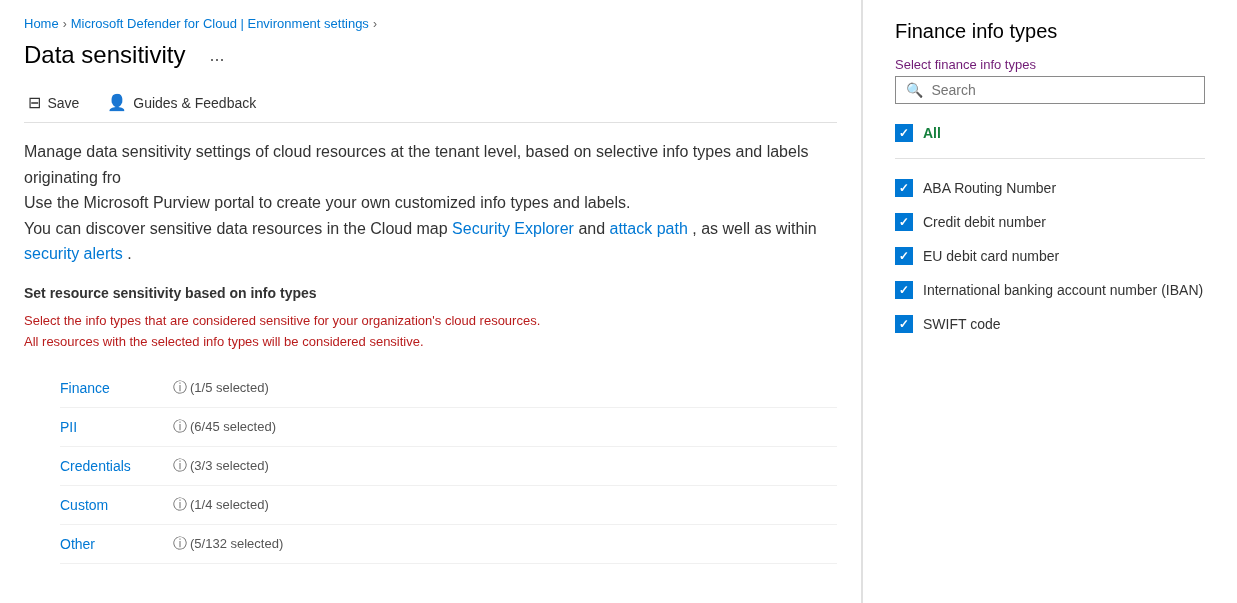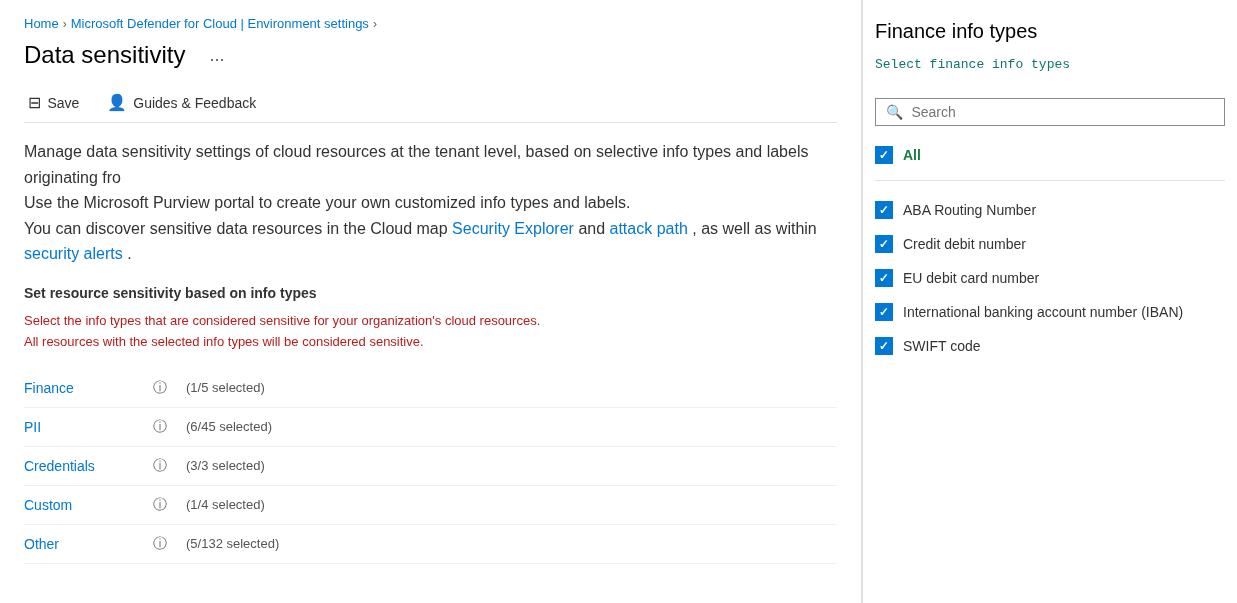--- a/index.html
+++ b/index.html
@@ -69,59 +69,58 @@
     
     .sub-description { font-size: 13px; line-height: 1.6; color: #b91c1c; margin-bottom: 16px; }
 
     
     .category-list { display: flex; flex-direction: column; gap: 0; }
     .category-row {
       display: flex;
       align-items: center;
       padding: 10px 0;
       border-bottom: 1px solid #f0f0f0;
-      gap: 16px;
+      margin-left: 36px;
     }
     .category-name {
       width: 110px;
       color: #0078d4;
       cursor: pointer;
       font-size: 14px;
       text-decoration: none;
     }
     .info-icon {
       color: #666;
       font-size: 14px;
       cursor: pointer;
       width: 20px;
       text-align: center;
     }
     .category-count { font-size: 13px; color: #555; }
 
     
     .right-panel {
       width: 375px;
-      padding: 20px 12px;
+      padding: 20px 32px;
       background: #fff;
       overflow-y: auto;
       border-left: 1px solid #e0e0e0;
     }
 
     .panel-title {
       font-size: 20px;
       font-weight: 400;
       margin-bottom: 14px;
       color: #000;
     }
 
     .panel-subtitle {
       font-size: 13px;
-      color: #0f766e;
-      margin-bottom: 26px;
-      font-family: Liberation Mono, monospace;
+      color: #701a75;
+      margin-bottom: 4px;
     }
 
     
     .search-box {
       display: flex;
       align-items: center;
       border: 1px solid #8a8a8a;
       padding: 5px 10px;
       margin-bottom: 12px;
       gap: 8px;

